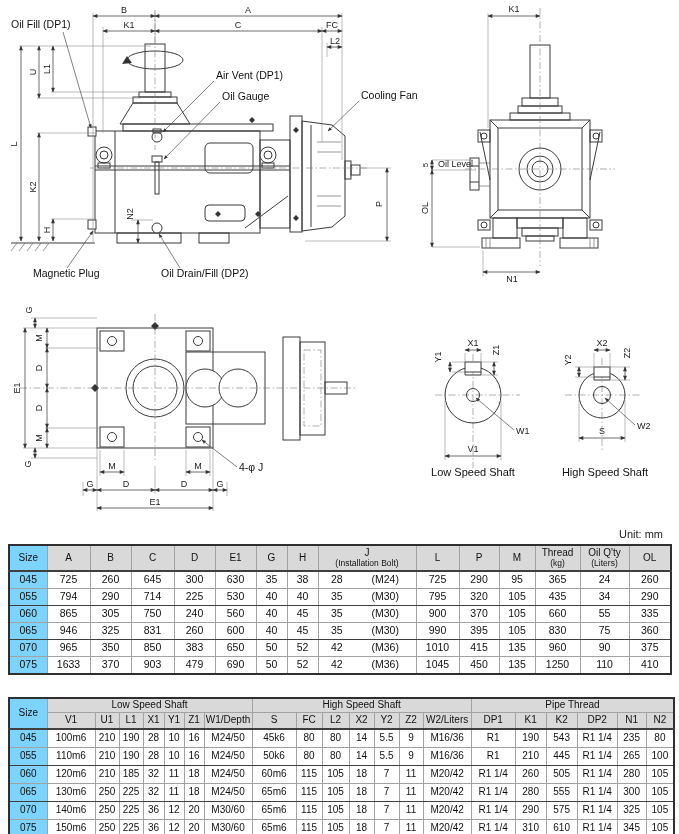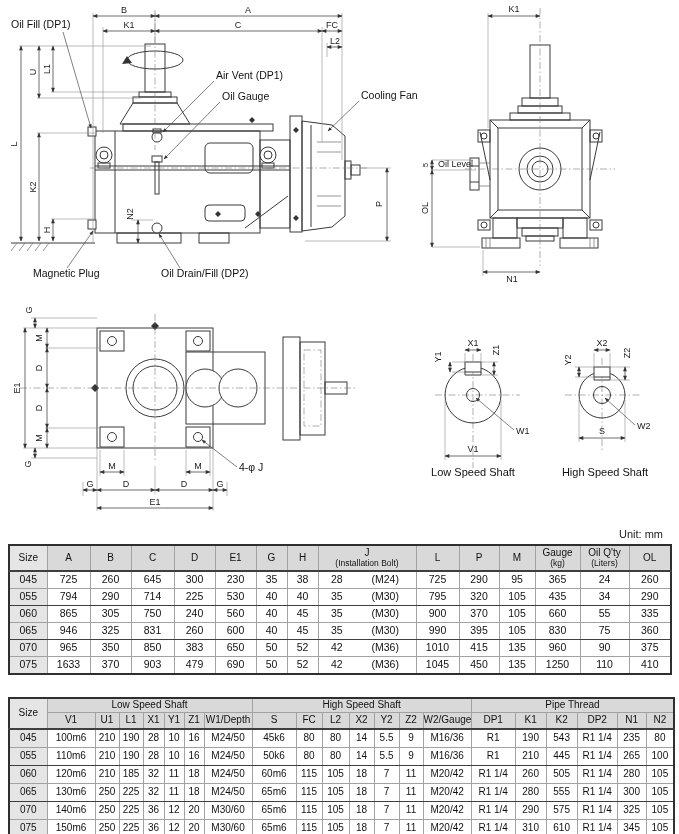--- a/index.html
+++ b/index.html
@@ -19,21 +19,21 @@
   .cap{font-size:11px;fill:#111;}
   .sm5{font-size:8px;}
   .unit{position:absolute;top:528px;right:16px;font-size:11px;color:#222;}
   table.dimtable{position:absolute;left:8px;border-collapse:collapse;table-layout:fixed;width:664px;
         font-size:10.5px;color:#111;border:2px solid #2f2f2f;}
   .dimtable th,.dimtable td{border:1px solid #a2a2a2;text-align:center;vertical-align:middle;
         padding:0;white-space:nowrap;overflow:hidden;line-height:1.05;}
   .dimtable th{background:#d9d9d9;font-weight:normal;}
   .dimtable td{height:16px;background:#fff;}
   #table2 td{height:17px;font-size:10px;}
-  .dimtable td.size,.dimtable th.size{background:#e5e5e5;}
+  .dimtable td.size,.dimtable th.size{background:#7dd3fc;}
   #table1 thead th{height:24px;border-bottom:2px solid #3f3f3f;}
   #table2 thead tr.top th{height:13px;font-size:10px;}
   #table2 thead tr.sub th{height:15px;font-size:10px;}
   #table2 th.hb{border-bottom:2px solid #3f3f3f;}
   .hl{font-size:10px;} .hs{font-size:8.5px;text-align:center;}
   th.sm{font-size:8.5px;}
   .gb{border-left:1.6px solid #3f3f3f !important;}
   td.nol{border-left-style:hidden !important;}
   tr.grp td{border-bottom:1.8px solid #3f3f3f;}
 </style>
@@ -423,40 +423,40 @@
           <th colspan="1">
             <div class="hl">L</div>
           </th>
           <th colspan="1">
             <div class="hl">P</div>
           </th>
           <th colspan="1">
             <div class="hl">M</div>
           </th>
           <th colspan="1">
-            <div class="hl">Gauge</div>
+            <div class="hl">Thread</div>
             <div class="hs">(kg)</div>
           </th>
           <th colspan="1">
             <div class="hl">Oil Q'ty</div>
             <div class="hs">(Liters)</div>
           </th>
           <th colspan="1">
             <div class="hl">OL</div>
           </th>
         </tr>
       </thead>
       <tbody>
         <tr>
           <td class="size">045</td>
           <td class="gb">725</td>
           <td>260</td>
           <td>645</td>
           <td>300</td>
-          <td>230</td>
+          <td>630</td>
           <td>35</td>
           <td>38</td>
           <td>28</td>
           <td class="nol">(M24)</td>
           <td>725</td>
           <td>290</td>
           <td>95</td>
           <td>365</td>
           <td>24</td>
           <td>260</td>
@@ -592,21 +592,21 @@
           <th class="hb">X1</th>
           <th class="hb">Y1</th>
           <th class="hb">Z1</th>
           <th class="hb sm">W1/Depth</th>
           <th class="hb gb">S</th>
           <th class="hb">FC</th>
           <th class="hb">L2</th>
           <th class="hb">X2</th>
           <th class="hb">Y2</th>
           <th class="hb">Z2</th>
-          <th class="hb sm">W2/Gauge</th>
+          <th class="hb sm">W2/Liters</th>
           <th class="hb gb">DP1</th>
           <th class="hb">K1</th>
           <th class="hb">K2</th>
           <th class="hb">DP2</th>
           <th class="hb">N1</th>
           <th class="hb">N2</th>
         </tr>
       </thead>
       <tbody>
         <tr>

